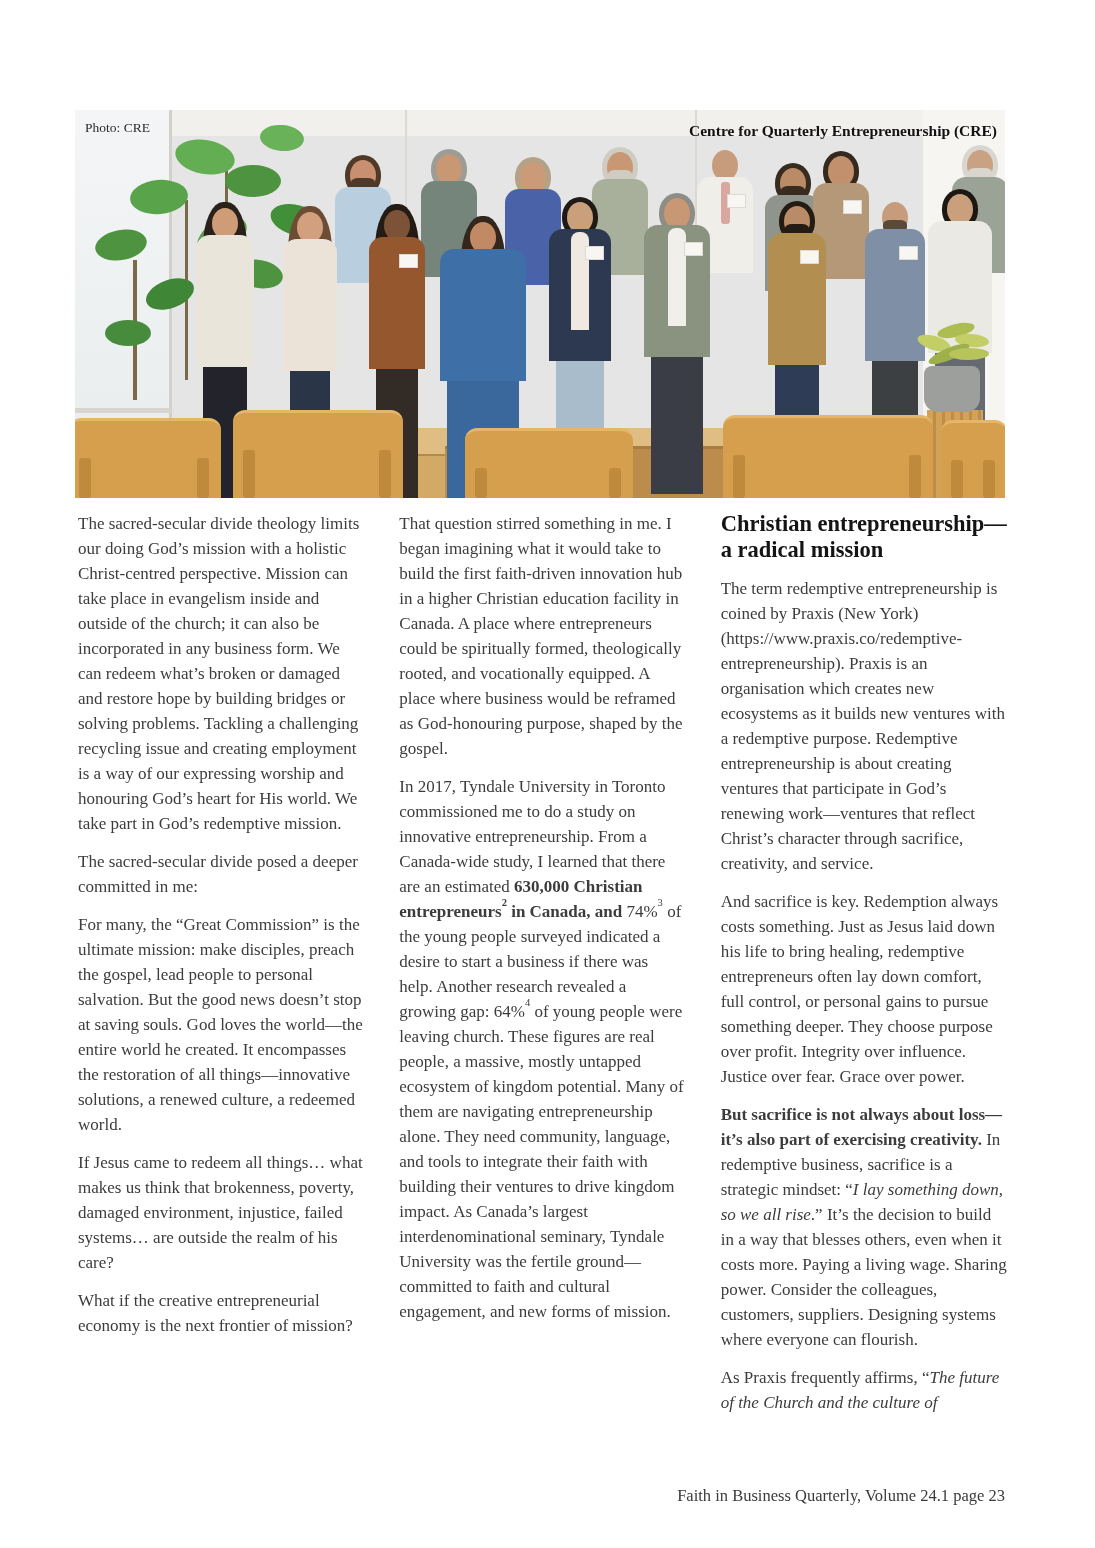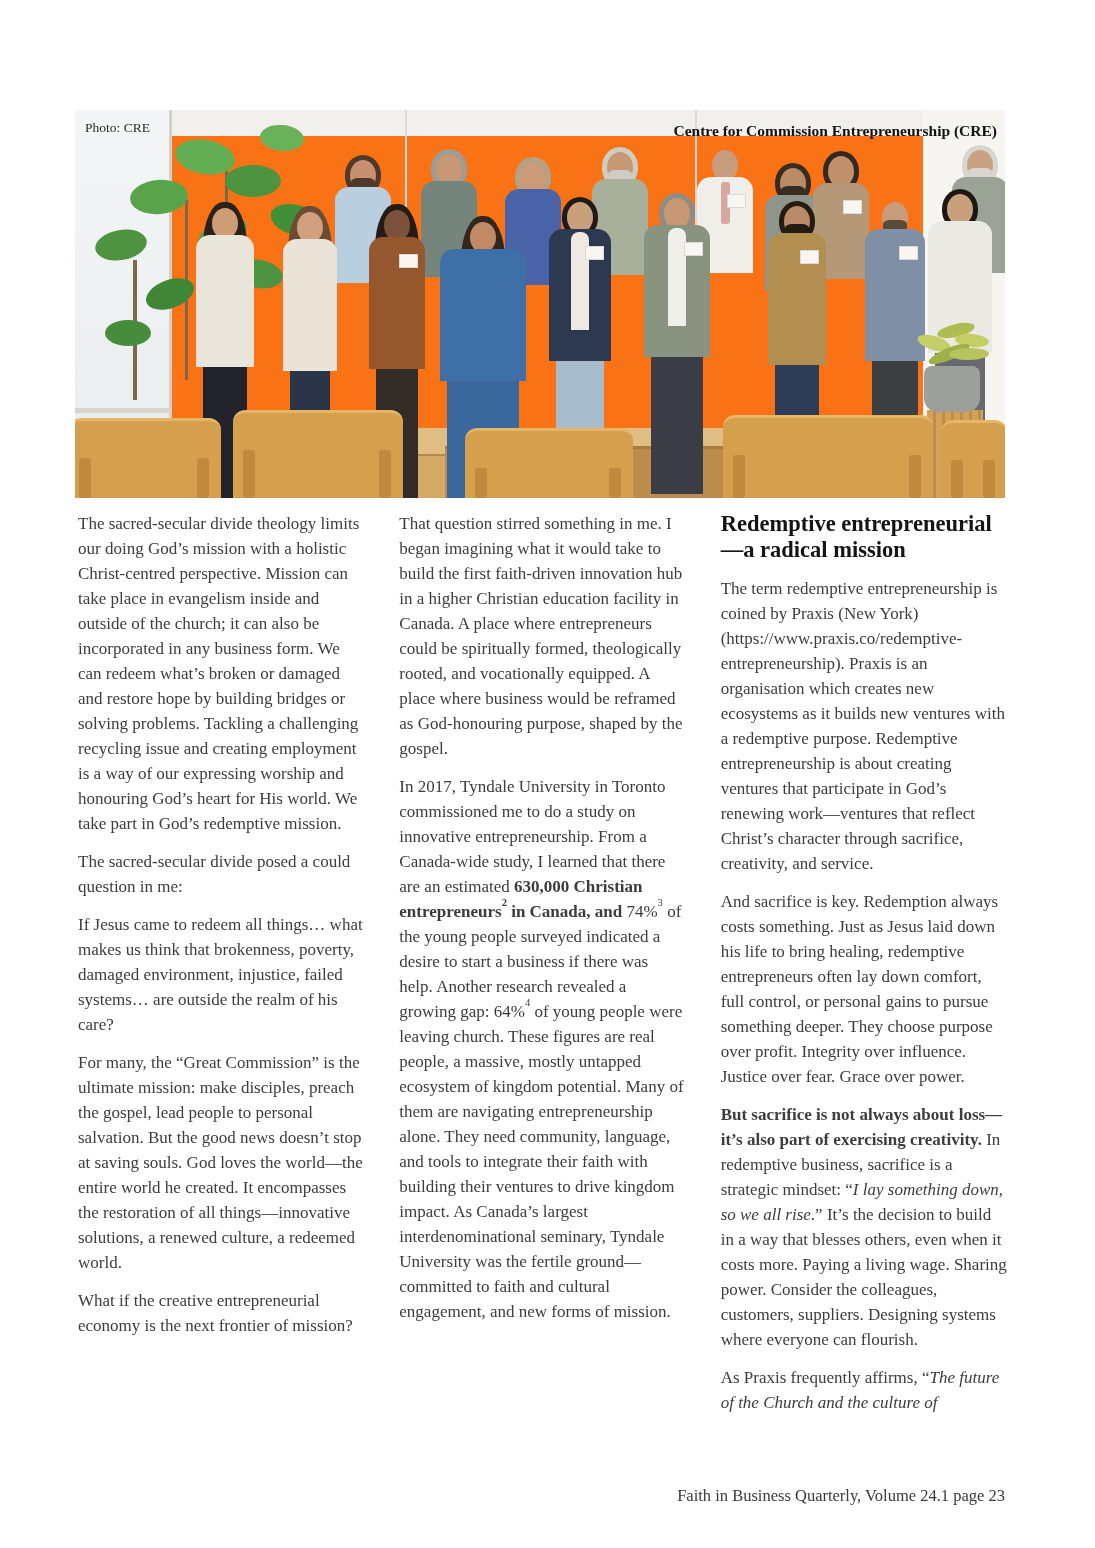--- a/index.html
+++ b/index.html
@@ -1,20 +1,20 @@
 <!DOCTYPE html>
 <html><head>
 <meta charset="utf-8">
 <style>
   html,body{margin:0;padding:0;background:#ffffff;}
   .page{position:relative;width:1095px;height:1548px;background:#ffffff;overflow:hidden;
         font-family:"Liberation Serif",serif;color:#3c3c3c;}
   
   .photo{position:absolute;left:75px;top:110px;width:930px;height:388px;overflow:hidden;
-         background:#f97316;}
+         background:#e5e5e5;}
   .photo *{position:absolute;}
   .ceiling{left:0;top:0;width:100%;height:26px;background:#f1f0ec;}
   .win-left{left:0;top:0;width:96px;height:100%;background:linear-gradient(#f3f5f6,#e9eced);}
   .win-left-frame{left:94px;top:0;width:3px;height:100%;background:#d3d0ca;}
   .sill{left:0;top:298px;width:96px;height:5px;background:#d8d5cf;}
   .seam1{left:330px;top:0;width:2px;height:240px;background:#dcd8d2;}
   .seam2{left:620px;top:0;width:2px;height:235px;background:#dcd8d2;}
   .win-right{left:848px;top:0;width:82px;height:100%;background:#f6f5f2;}
   .floor{left:0;top:318px;width:100%;height:70px;background:#e0bd83;}
   .floor-step{left:0;top:344px;width:100%;height:44px;background:#d2a965;border-top:2px solid #b38a4c;}
@@ -220,37 +220,37 @@
         <div class="chair-post" style="left: 400px; top: 358px; height: 30px; position: absolute;"></div>
         <div class="chair-post" style="left: 534px; top: 358px; height: 30px; position: absolute;"></div>
         <div class="chair" style="left: 648px; top: 305px; width: 210px; height: 83px;"></div>
         <div class="chair-post" style="left: 658px; top: 345px; height: 43px; position: absolute;"></div>
         <div class="chair-post" style="left: 834px; top: 345px; height: 43px; position: absolute;"></div>
         <div class="chair" style="left: 866px; top: 310px; width: 66px; height: 78px;"></div>
         <div class="chair-post" style="left: 876px; top: 350px; height: 38px; position: absolute;"></div>
         <div class="chair-post" style="left: 908px; top: 350px; height: 38px; position: absolute;"></div>
       </div>
     <div class="photo-credit">Photo: CRE</div>
-    <div class="photo-caption">Centre for Commission Entrepreneurship (CRE)</div>
+    <div class="photo-caption">Centre for Quarterly Entrepreneurship (CRE)</div>
   </div>
 
   <div class="content">
     <div class="col">
       <p>The sacred-secular divide theology limits our doing God’s mission with a holistic Christ-centred perspective. Mission can take place in evangelism inside and outside of the church; it can also be incorporated in any business form. We can redeem what’s broken or damaged and restore hope by building bridges or solving problems. Tackling a challenging recycling issue and creating employment is a way of our expressing worship and honouring God’s heart for His world. We take part in God’s redemptive mission.</p>
-      <p>The sacred-secular divide posed a could question in me:</p>
+      <p>The sacred-secular divide posed a deeper committed in me:</p>
+      <p>For many, the “Great Commission” is the ultimate mission: make disciples, preach the gospel, lead people to personal salvation. But the good news doesn’t stop at saving souls. God loves the world—the entire world he created. It encompasses the restoration of all things—innovative solutions, a renewed culture, a redeemed world.</p>
       <p>If Jesus came to redeem all things… what makes us think that brokenness, poverty, damaged environment, injustice, failed systems… are outside the realm of his care?</p>
-      <p>For many, the “Great Commission” is the ultimate mission: make disciples, preach the gospel, lead people to personal salvation. But the good news doesn’t stop at saving souls. God loves the world—the entire world he created. It encompasses the restoration of all things—innovative solutions, a renewed culture, a redeemed world.</p>
       <p>What if the creative entrepreneurial economy is the next frontier of mission?</p>
     </div>
     <div class="col">
       <p>That question stirred something in me. I began imagining what it would take to build the first faith-driven innovation hub in a higher Christian education facility in Canada. A place where entrepreneurs could be spiritually formed, theologically rooted, and vocationally equipped. A place where business would be reframed as God-honouring purpose, shaped by the gospel.</p>
       <p><span>In 2017, Tyndale University in Toronto commissioned me to do a study on innovative entrepreneurship. From a Canada-wide study, I learned that there are an estimated </span><span class="b">630,000 Christian entrepreneurs</span><sup class="b">2</sup><span class="b"> in Canada, and </span><span>74%</span><sup>3</sup><span> of the young people surveyed indicated a desire to start a business if there was help. Another research revealed a growing gap: 64%</span><sup>4</sup><span> of young people were leaving church. These figures are real people, a massive, mostly untapped ecosystem of kingdom potential. Many of them are navigating entrepreneurship alone. They need community, language, and tools to integrate their faith with building their ventures to drive kingdom impact. As Canada’s largest interdenominational seminary, Tyndale University was the fertile ground—committed to faith and cultural engagement, and new forms of mission.</span></p>
     </div>
     <div class="col">
-      <h2 class="tophead">Redemptive entrepreneurial—a radical mission</h2>
+      <h2 class="tophead">Christian entrepreneurship—a radical mission</h2>
       <p>The term redemptive entrepreneurship is coined by Praxis (New York) (https://www.praxis.co/redemptive-entrepreneurship). Praxis is an organisation which creates new ecosystems as it builds new ventures with a redemptive purpose. Redemptive entrepreneurship is about creating ventures that participate in God’s renewing work—ventures that reflect Christ’s character through sacrifice, creativity, and service.</p>
       <p>And sacrifice is key. Redemption always costs something. Just as Jesus laid down his life to bring healing, redemptive entrepreneurs often lay down comfort, full control, or personal gains to pursue something deeper. They choose purpose over profit. Integrity over influence. Justice over fear. Grace over power.</p>
       <p><span class="b">But sacrifice is not always about loss—it’s also part of exercising creativity.</span><span> In redemptive business, sacrifice is a strategic mindset: “</span><span class="i">I lay something down, so we all rise</span><span>.” It’s the decision to build in a way that blesses others, even when it costs more. Paying a living wage. Sharing power. Consider the colleagues, customers, suppliers. Designing systems where everyone can flourish.</span></p>
       <p><span>As Praxis frequently affirms, “</span><span class="i">The future of the Church and the culture of</span></p>
     </div>
   </div>
 
   <div class="footer">Faith in Business Quarterly, Volume 24.1 page 23</div>
 </div>
 

